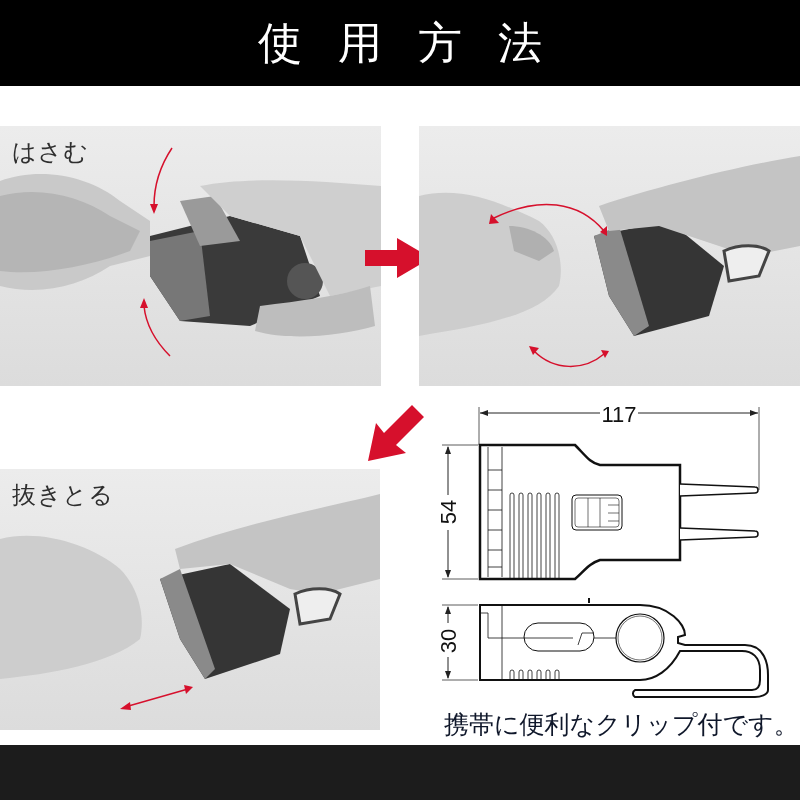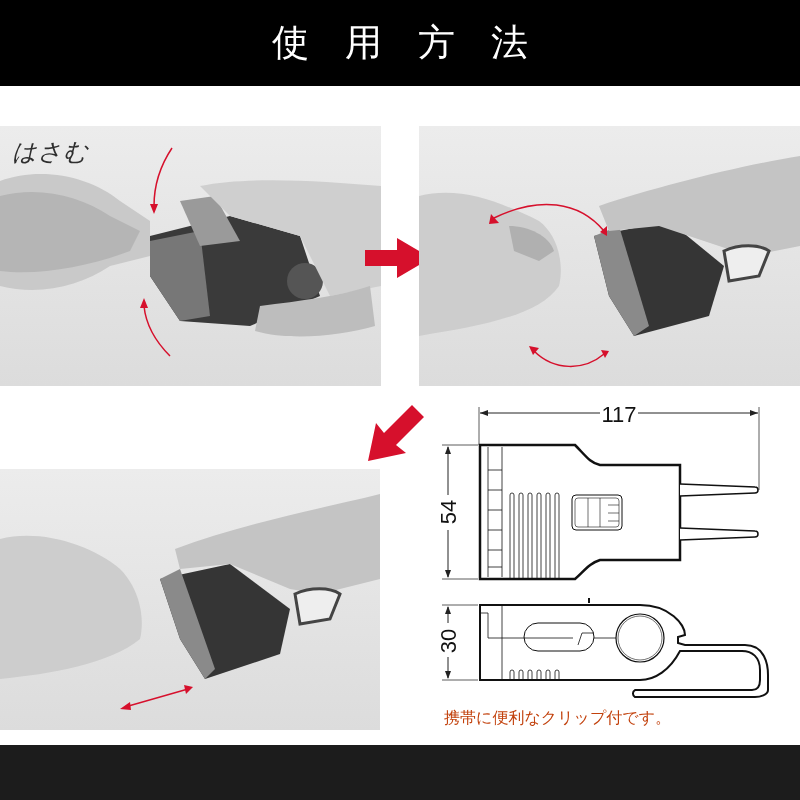--- a/index.html
+++ b/index.html
@@ -1,36 +1,36 @@
 <!DOCTYPE html>
 <html><head>
 <meta charset="utf-8">
 <style>
   * { margin:0; padding:0; box-sizing:border-box; }
   html, body { width:800px; height:800px; background:#ffffff; overflow:hidden; }
   body { position:relative; font-family:"DejaVu Sans", sans-serif; }
   .header { position:absolute; left:0; top:0; width:800px; height:86px; background:#000; display:flex; align-items:center; justify-content:center; }
-  .header-title { color:#fff; font-size:37px; letter-spacing:36px; padding-left:36px; font-family:Liberation Mono, monospace; }
+  .header-title { color:#fff; font-size:44px; letter-spacing:36px; padding-left:36px; font-family:Liberation Mono, monospace; }
   .photo { position:absolute; overflow:hidden; background:linear-gradient(180deg,#ececec 0%,#e4e4e4 50%,#dcdcdc 100%); }
   .photo-label { position:absolute; left:12px; top:10px; font-size:24px; color:#2e2e2e; font-weight:300; letter-spacing:1px; }
   .photo svg { position:absolute; left:0; top:0; }
   .step-arrow { position:absolute; }
   .diagram { position:absolute; left:430px; top:395px; width:370px; height:320px; }
-  .caption { position:absolute; left:444px; top:708px; font-size:16px; color:#c2410c; white-space:nowrap; }
+  .caption { position:absolute; left:444px; top:708px; font-size:25px; color:#0f172a; white-space:nowrap; }
   .footer { position:absolute; left:0; top:745px; width:800px; height:55px; background:#1c1c1c; }
   .dim-text { font-family:"Liberation Sans", sans-serif; }
 </style>
 </head>
 <body>
 
 <div class="header">
   <span class="header-title">使用方法</span>
 </div>
 
-<div class="photo" style="left:0;top:126px;width:381px;height:260px;font-style:italic;">
+<div class="photo" style="left:0;top:126px;width:381px;height:260px;">
   <svg width="381" height="260" viewBox="0 0 381 260">
     <path d="M0,55 C40,40 90,50 120,75 L150,95 L150,130 L110,140 C80,160 40,170 0,160 Z" fill="#c9c9c9"></path>
     <path d="M0,70 C40,60 80,70 110,90 L140,105 L130,125 C90,140 40,150 0,145 Z" fill="#b5b5b5"></path>
     <path d="M150,110 L230,90 L300,110 L320,170 L250,200 L180,195 L150,150 Z" fill="#3a3a3a"></path>
     <path d="M150,115 L200,105 L210,190 L180,195 L150,150 Z" fill="#777"></path>
     <path d="M180,75 L215,70 L240,115 L200,120 Z" fill="#9a9a9a"></path>
     <circle cx="305" cy="155" r="18" fill="#555"></circle>
     <path d="M200,60 C250,50 320,55 381,60 L381,160 L330,170 L300,110 L230,90 Z" fill="#cfcfcf"></path>
     <path d="M260,180 C300,175 340,170 370,160 L375,200 C340,210 290,215 255,205 Z" fill="#bdbdbd"></path>
     <path d="M172,22 C160,40 154,60 154,80" stroke="#d6102c" stroke-width="1.5" fill="none"></path>
@@ -70,20 +70,21 @@
   <svg width="380" height="261" viewBox="0 0 380 261">
     <path d="M0,70 C40,60 90,75 120,100 C140,120 145,150 140,170 C110,195 50,205 0,210 Z" fill="#cdcdcd"></path>
     <path d="M160,110 L230,95 L290,140 L280,185 L205,210 L180,170 Z" fill="#353535"></path>
     <path d="M160,110 L180,100 L215,200 L205,210 L180,170 Z" fill="#8a8a8a"></path>
     <path d="M175,80 C240,55 320,40 380,25 L380,110 L320,125 L290,120 L230,95 L180,100 Z" fill="#c4c4c4"></path>
     <path d="M295,125 C310,118 330,118 340,125 L330,150 L300,155 Z" fill="#eee" stroke="#444" stroke-width="3"></path>
     <line x1="125" y1="238" x2="188" y2="220" stroke="#d6102c" stroke-width="1.5"></line>
     <polygon points="120,240 130,233 131,241" fill="#d6102c"></polygon>
     <polygon points="193,218 184,216 186,225" fill="#d6102c"></polygon>
   </svg>
+  <span class="photo-label">抜きとる</span>
 </div>
 
 <svg class="diagram" width="370" height="320" viewBox="0 0 370 320">
 
   <g>
     <line x1="49" y1="12" x2="49" y2="50" stroke="#333" stroke-width="0.8"></line>
     <line x1="329" y1="12" x2="329" y2="95" stroke="#333" stroke-width="0.8"></line>
     <line x1="50" y1="18" x2="170" y2="18" stroke="#222" stroke-width="1"></line>
     <line x1="208" y1="18" x2="328" y2="18" stroke="#222" stroke-width="1"></line>
     <polygon points="50,18 58,15 58,21" fill="#222"></polygon>

